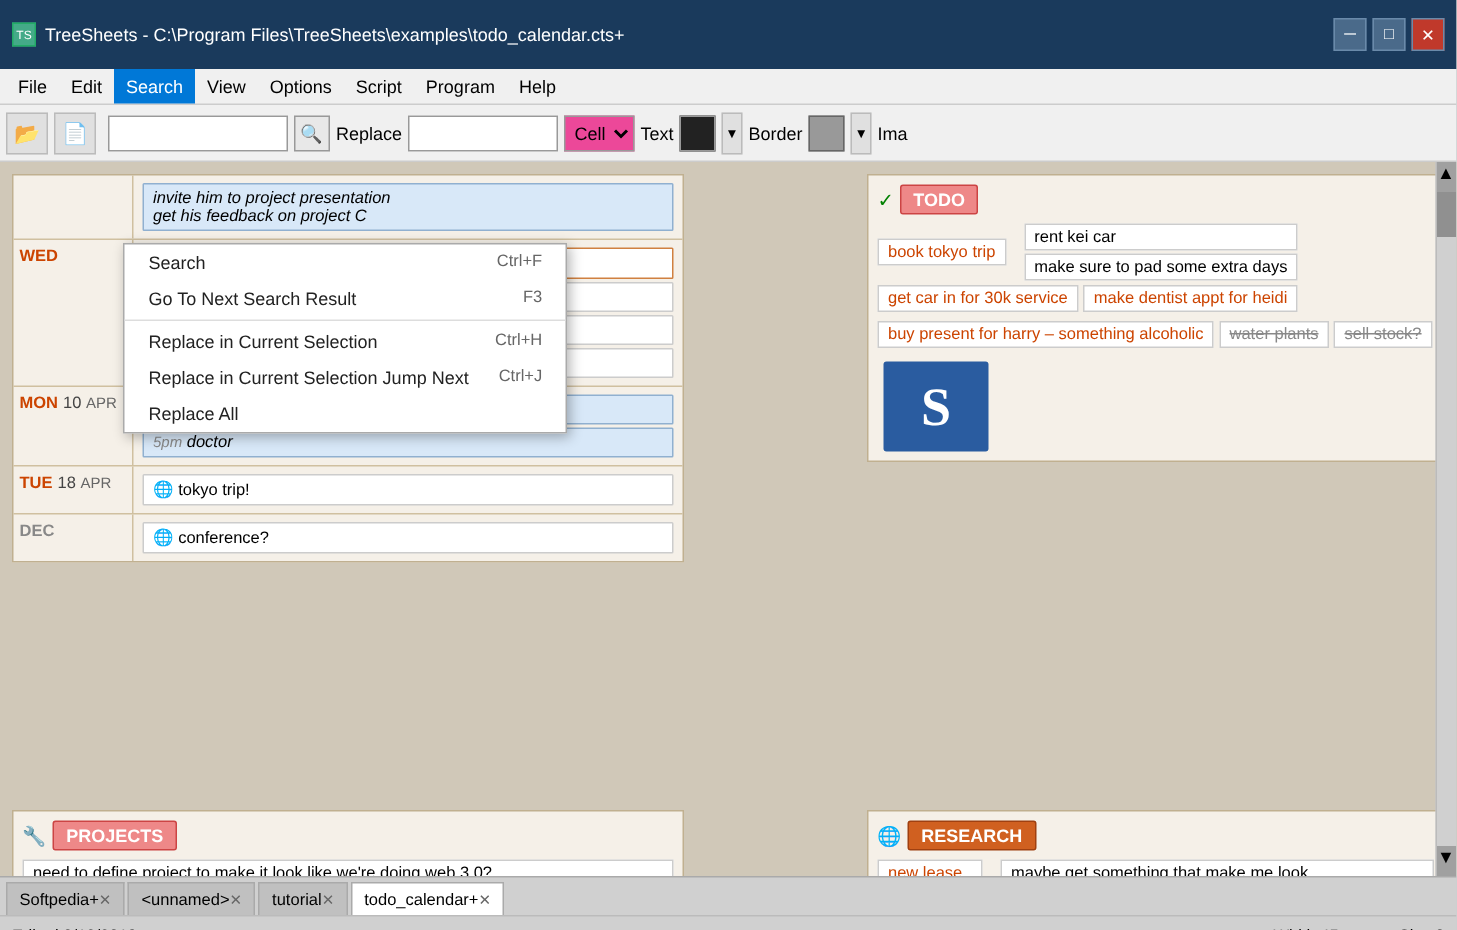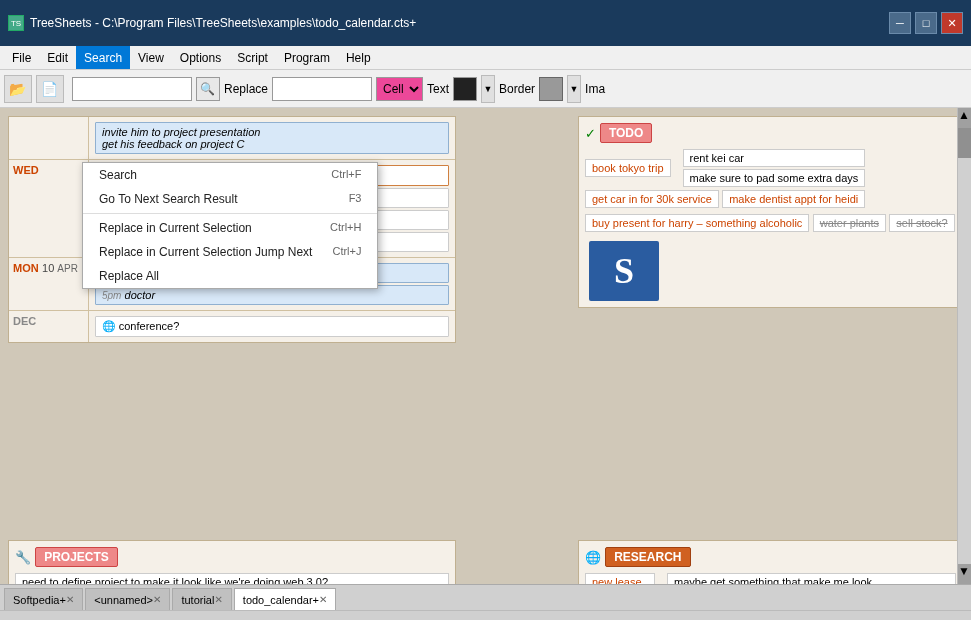--- a/index.html
+++ b/index.html
@@ -325,20 +325,30 @@
           <span class="day-label">MON</span>
           <span class="date-num"> 10 </span>
           <span class="month-label">APR</span>
         </div>
         <div class="cal-content-cell">
           <div class="linked-box blue"><span style="color:#888;font-size:10px;">2pm</span>   planning meeting for tokyo</div>
           <div class="linked-box blue"><span style="color:#888;font-size:10px;">5pm</span>   doctor</div>
         </div>
       </div>
 
+      <div class="cal-row">
+        <div class="cal-day-cell">
+          <span class="day-label">TUE</span>
+          <span class="date-num"> 18 </span>
+          <span class="month-label">APR</span>
+        </div>
+        <div class="cal-content-cell">
+          <div class="linked-box">🌐 tokyo trip!</div>
+        </div>
+      </div>
 
       <div class="cal-row">
         <div class="cal-day-cell">
           <span class="day-label" style="color:#888;">DEC</span>
         </div>
         <div class="cal-content-cell">
           <div class="linked-box">🌐 conference?</div>
         </div>
       </div>
     </div>

